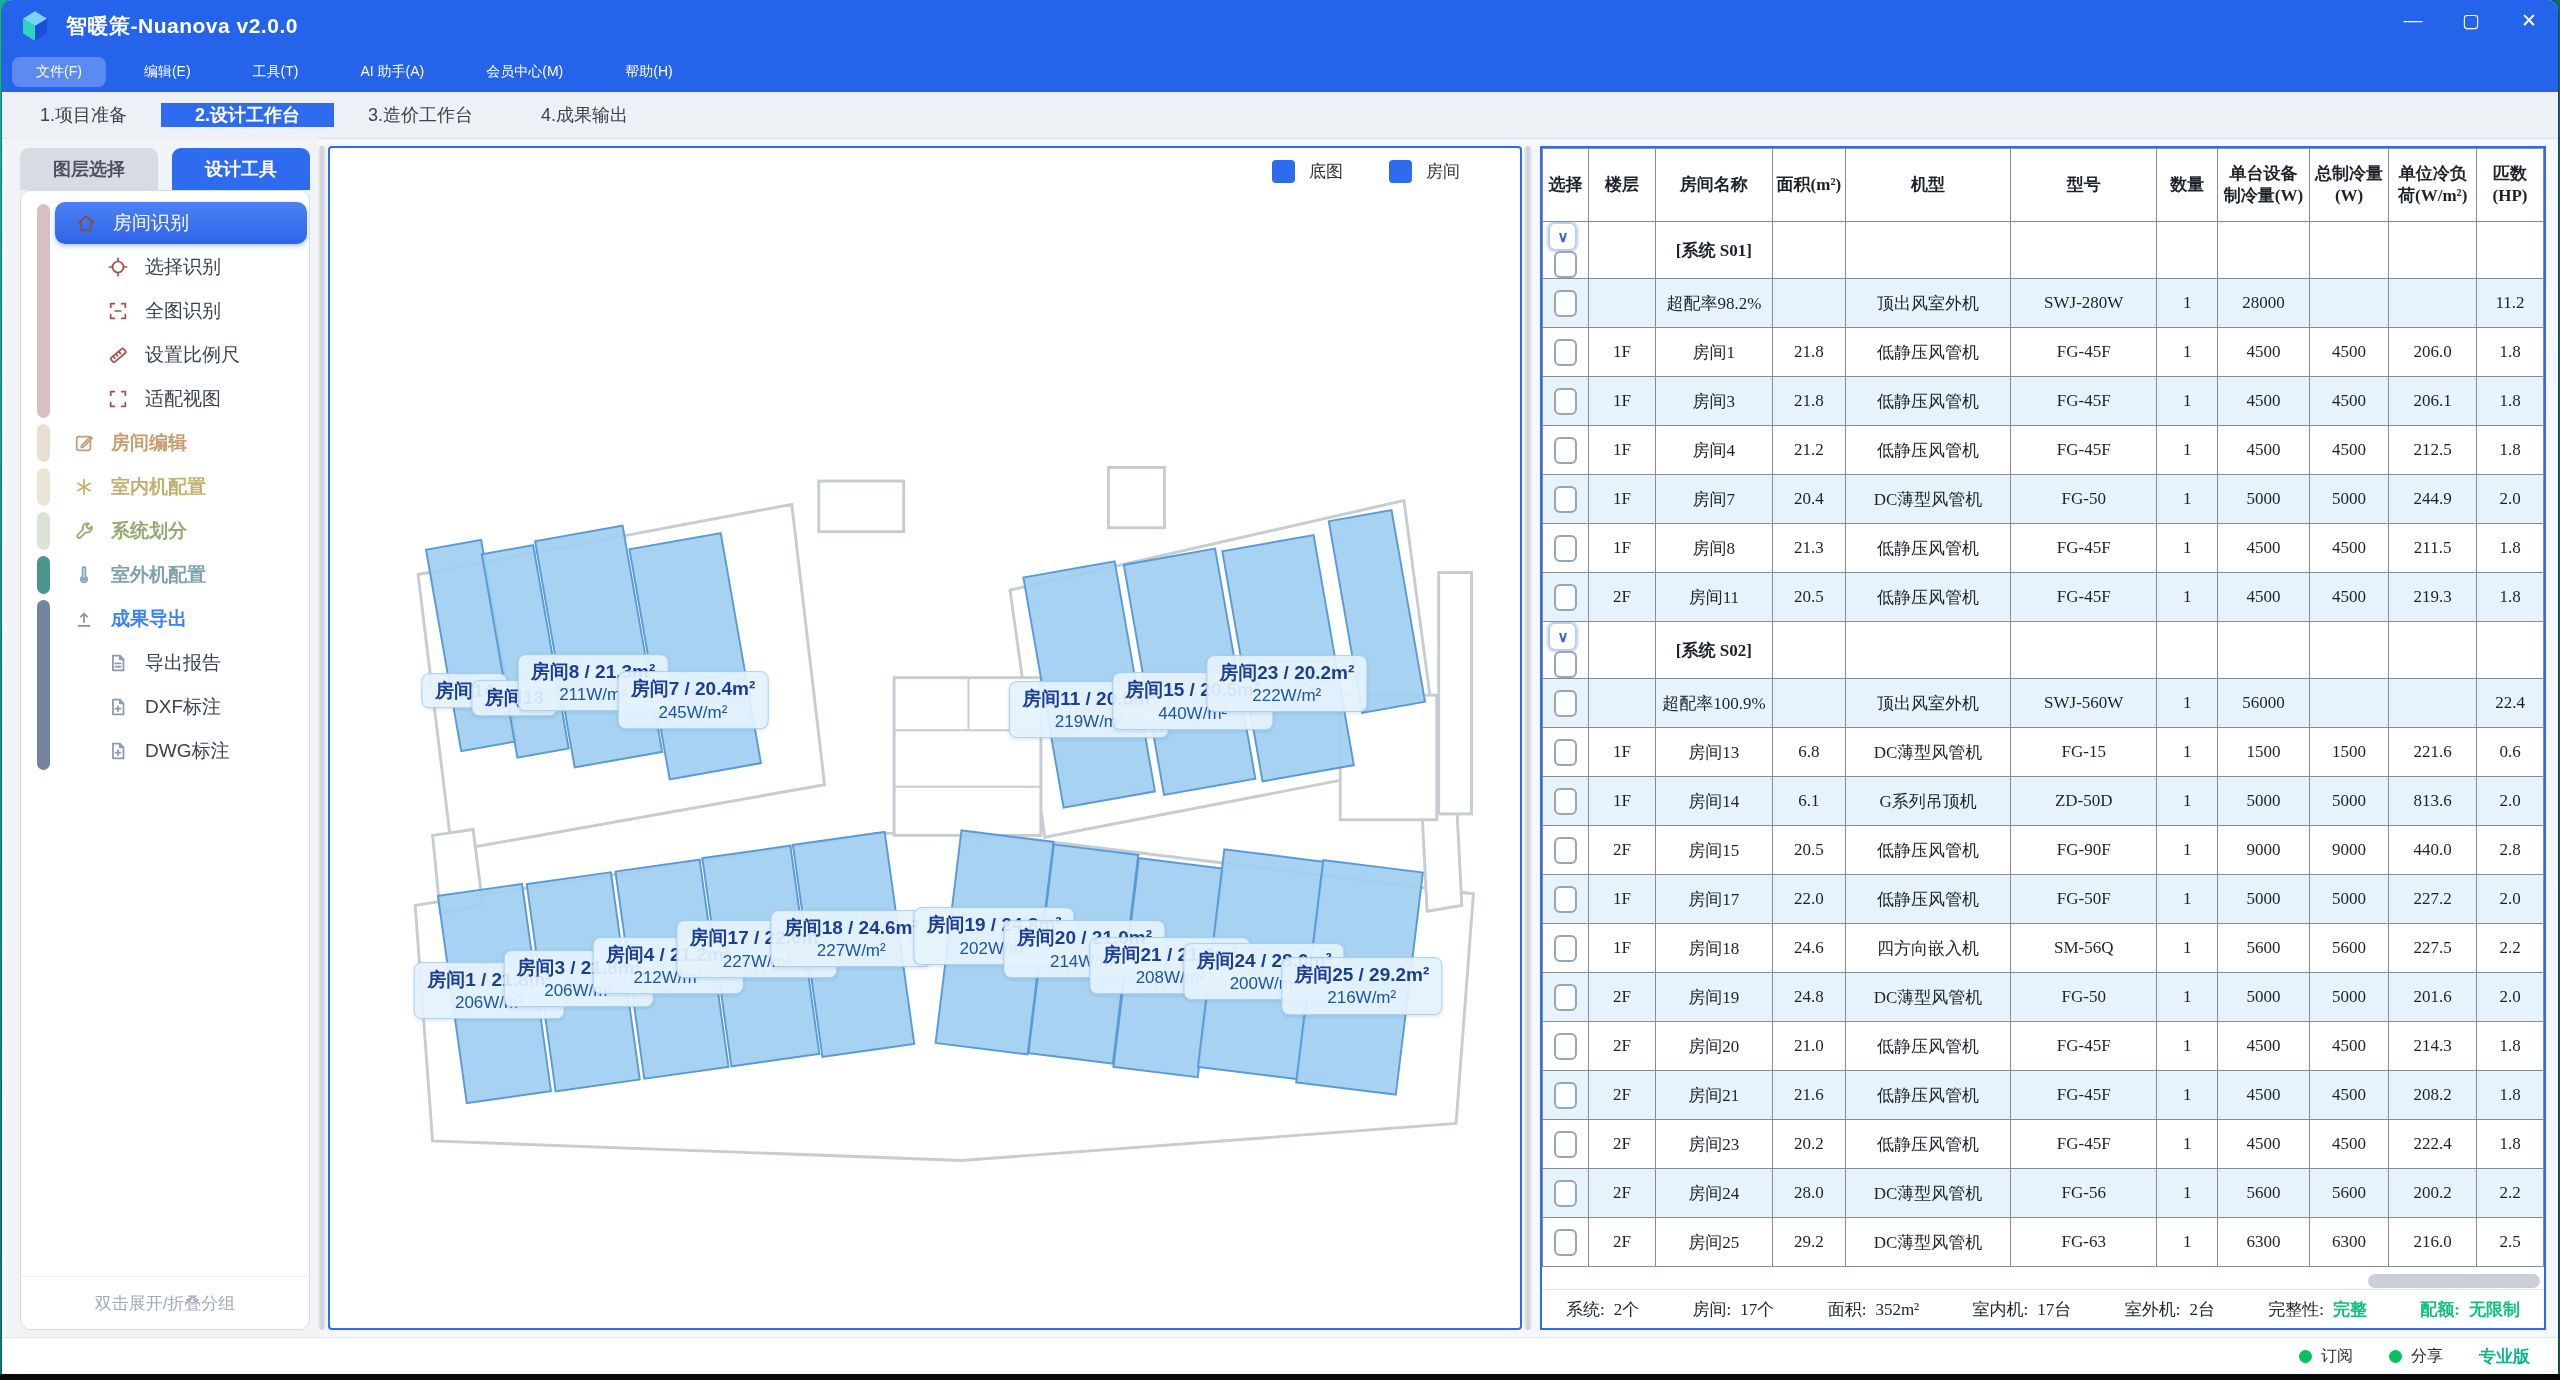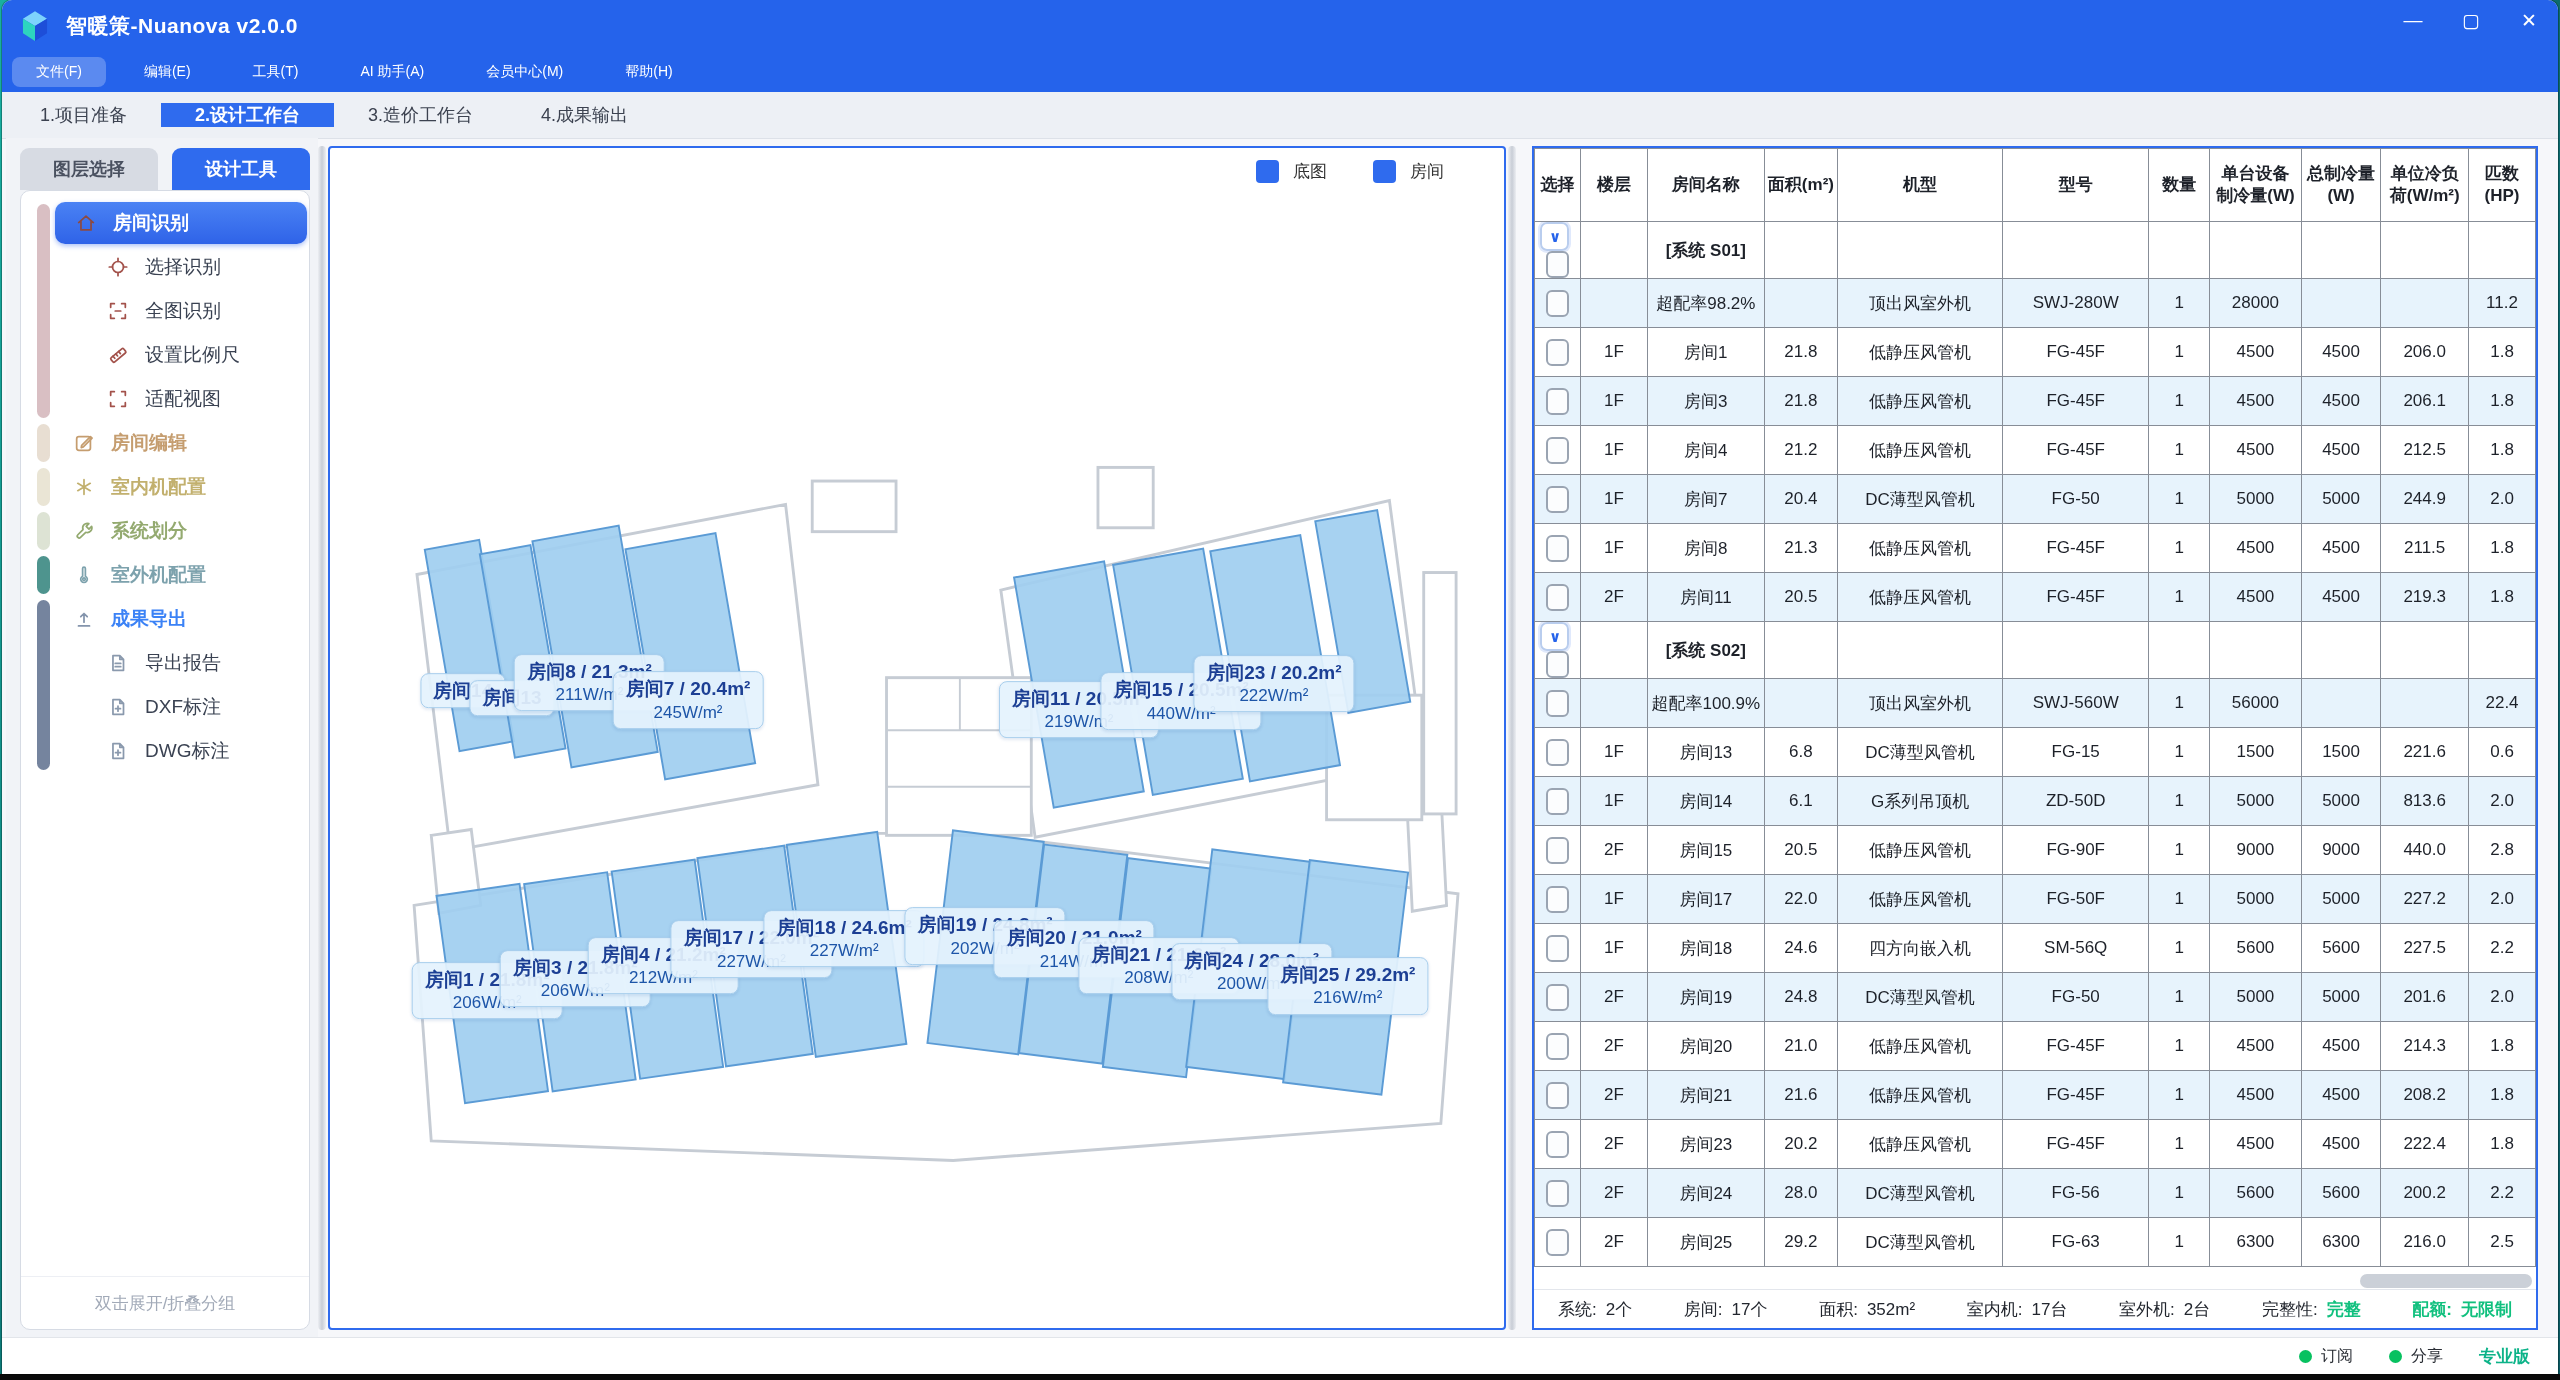--- a/index.html
+++ b/index.html
@@ -31,21 +31,21 @@
   .side-tab.active{background:#2f6bee;color:#fff;}
   #tool-card{flex:1;margin:0 8px 8px 14px;background:#fff;border:1px solid #d6dbe4;border-radius:10px;
              position:relative;padding-top:10px;overflow:hidden;}
   .tool-row{height:44px;display:flex;align-items:center;position:relative;}
   .bar{position:absolute;left:16px;top:0;bottom:0;width:13px;}
   .bar.run-start{border-top-left-radius:7px;border-top-right-radius:7px;top:3px;}
   .bar.run-end{border-bottom-left-radius:7px;border-bottom-right-radius:7px;bottom:3px;}
   .tool-pill{margin-left:34px;width:252px;height:42px;border-radius:10px;display:flex;align-items:center;
              background:linear-gradient(180deg,#4a82f4,#2f63e8);box-shadow:0 2px 5px rgba(47,99,232,.4);}
   .tool-pill .ticon{margin-left:20px;}
-  .tool-pill .tlabel{color:#fff;font-weight:bold;font-size:19px;margin-left:16px;}
+  .tool-pill .tlabel{color:#fff;font-weight:normal;font-size:19px;margin-left:16px;}
   .ticon{width:22px;height:22px;display:inline-flex;flex:none;}
   .ticon svg{width:100%;height:100%;}
   .tool-row.group .ticon{margin-left:52px;}
   .tool-row.child .ticon{margin-left:86px;}
   .tool-row .tlabel{margin-left:16px;font-size:19px;}
   .tool-row.group .tlabel{font-weight:bold;}
   .tool-row.child .tlabel{color:#3a4252;}
   #tool-footer{position:absolute;left:0;right:0;bottom:0;height:52px;border-top:1px solid #edeff4;
                display:flex;align-items:center;justify-content:center;color:#a2aab8;font-size:17px;}
   .vdivider{width:8px;margin:8px 0;border-radius:4px;background:linear-gradient(to right,#eceef2,#c8cdd6 50%,#eceef2);}
@@ -56,21 +56,21 @@
   .room-label{position:absolute;transform:translate(-50%,-50%);background:rgba(228,242,253,.93);
               border:1.5px solid #a6cdec;border-radius:8px;padding:4px 12px;text-align:center;white-space:nowrap;
               box-shadow:0 1px 3px rgba(30,80,160,.12);}
   .room-label .l1{display:block;font-size:19px;font-weight:bold;color:#1c3f94;line-height:1.35;}
   .room-label .l2{display:block;font-size:17px;color:#1d55a8;line-height:1.3;}
   #legend{position:absolute;top:12px;right:60px;display:flex;gap:46px;}
   .leg-item{display:flex;align-items:center;gap:14px;}
   .leg-swatch{width:23px;height:23px;border-radius:4px;background:#2f6bee;}
   .leg-label{font-size:17px;color:#333;}
   
-  #right-panel{width:1002px;margin:8px 16px;position:relative;border:2px solid #2f6bee;background:#fff;}
+  #right-panel{width:1002px;margin:8px 8px;position:relative;border:2px solid #2f6bee;background:#fff;font-family:Liberation Serif, serif;}
   #equip-table{width:100%;border-collapse:collapse;table-layout:fixed;font-size:17px;color:#1d2129;}
   #equip-table th{border:1px solid #878d97;font-weight:bold;padding:5px 3px;line-height:1.3;height:62px;background:#fff;}
   #equip-table td{border:1px solid #878d97;text-align:center;height:48px;padding:0 3px;overflow:hidden;}
   tr.striped td{background:#e7f3fc;}
   td.grp-name{font-weight:bold;}
   .cbx{display:inline-block;width:19px;height:23px;border:2.5px solid #9aa4b2;border-radius:6px;background:#fcfdfe;vertical-align:middle;}
   .chev{display:inline-flex;width:25px;height:25px;border:2px solid #b9cdee;border-radius:7px;color:#2563eb;
         align-items:center;justify-content:center;font-size:15px;font-weight:bold;margin-right:5px;vertical-align:middle;
         box-shadow:0 0 0 2px rgba(47,107,238,.15);}
   #hscroll{position:absolute;right:4px;bottom:40px;width:172px;height:14px;}

